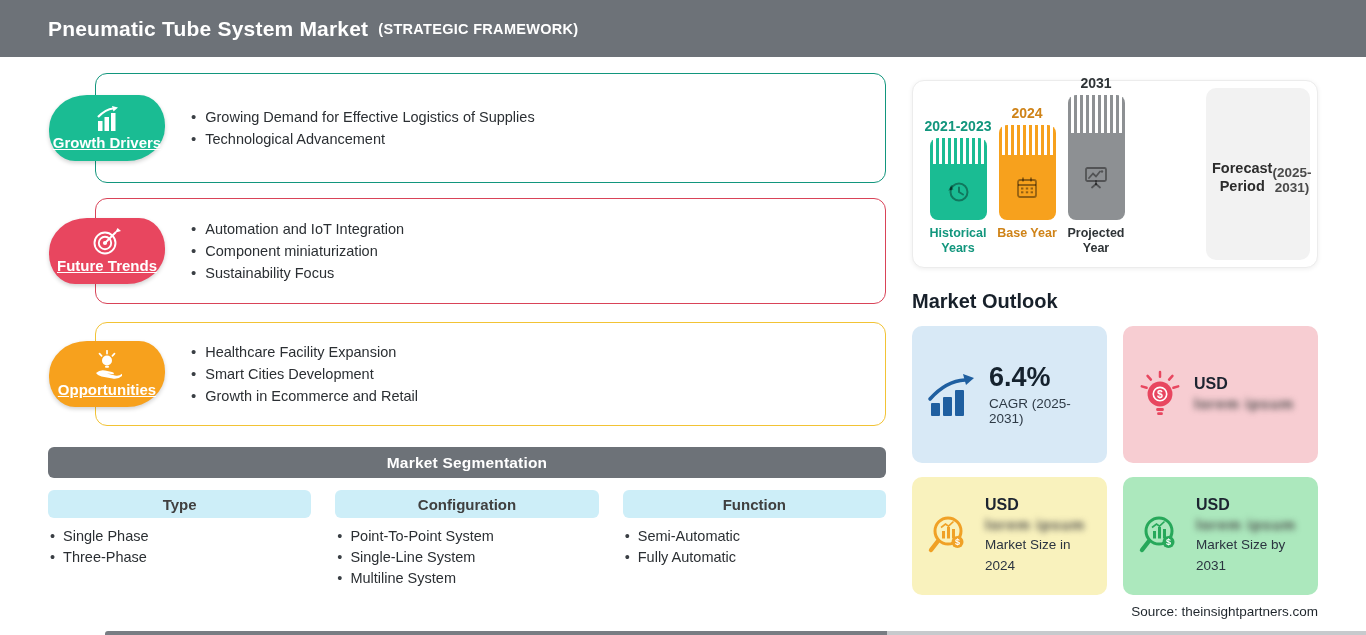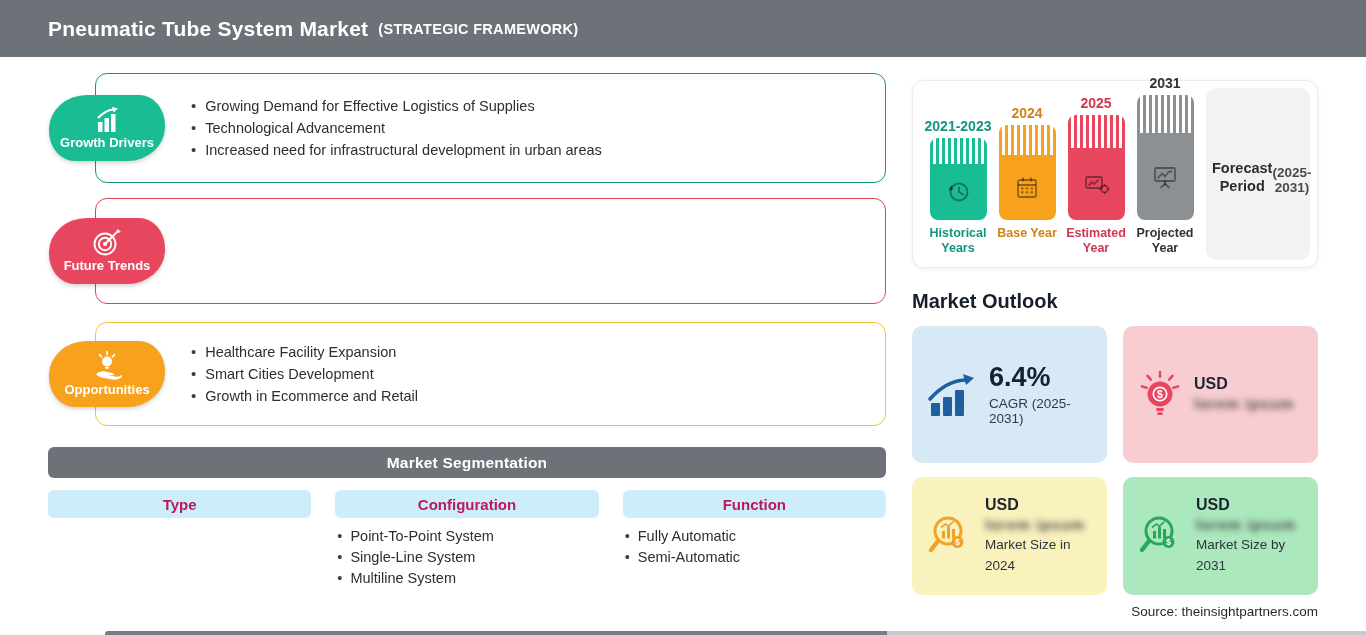--- a/index.html
+++ b/index.html
@@ -34,32 +34,32 @@
     display:flex;flex-direction:column;justify-content:center;}
   .box-drivers{height:110px;border:1.6px solid var(--c-teal_dark);margin-bottom:15px;}
   .box-trends{height:106px;border:1.6px solid var(--c-red_border);margin-bottom:18px;}
   .box-opps{height:104px;border:1.6px solid var(--c-yellow_border);margin-bottom:21px;}
   .badge{position:absolute;left:-47px;top:50%;transform:translateY(-50%);width:116px;height:66px;
     border-radius:38px 26px 38px 26px / 34px 30px 34px 30px;display:flex;flex-direction:column;
     align-items:center;justify-content:center;gap:1px;box-shadow:0 2px 4px rgba(0,0,0,.18);}
   .badge-drivers{background:var(--c-teal);}
   .badge-trends{background:var(--c-red);text-align:center;}
   .badge-opps{background:var(--c-orange);}
-  .badge-label{color:#fff;font-size:13px;font-weight:bold;white-space:nowrap;}
+  .badge-label{color:#fff;font-size:15px;font-weight:bold;white-space:nowrap;text-decoration:underline;}
   .bullets{list-style:none;padding-left:95px;}
   .bullets li{font-size:14.5px;color:var(--c-text_dark);line-height:16px;margin:6px 0;display:flex;align-items:baseline;}
   .bullets li::before{content:"•";margin-right:9px;font-size:15px;color:#3a3f44;}
 
   
   .seg-bar{height:31px;background:var(--c-seg_gray);border-radius:6px;display:flex;
     align-items:center;justify-content:center;color:#fff;font-size:15.5px;font-weight:bold;letter-spacing:.2px;}
   .seg-cols{display:flex;gap:24px;margin-top:12px;}
   .seg-col{flex:1;}
   .seg-pill{height:28px;background:var(--c-pill_blue);border-radius:6px;display:flex;align-items:center;
-    justify-content:center;color:#be185d;font-size:15px;font-weight:bold;}
+    justify-content:center;color:#404040;font-size:15px;font-weight:bold;}
   .seg-items{list-style:none;margin-top:8px;padding-left:2px;}
   .seg-items li{font-size:14.5px;color:var(--c-text_dark);line-height:21px;display:flex;align-items:baseline;}
   .seg-items li::before{content:"•";margin-right:8px;color:#3a3f44;}
 
   
   .right-col{position:absolute;left:912px;top:80px;width:406px;}
   .timeline-card{height:188px;background:#fff;border:1px solid #ececec;border-radius:12px;
     box-shadow:0 1px 5px rgba(0,0,0,.07);display:flex;padding:7px;}
   .bars-row{flex:1;display:flex;align-items:flex-end;gap:9px;padding:0 6px 2px 8px;}
   .bar-col{display:flex;flex-direction:column;align-items:center;justify-content:flex-end;width:60px;}
@@ -131,35 +131,39 @@
           <rect x="14.5" y="11" width="4.5" height="14" fill="#fff"></rect>
           <rect x="21" y="7" width="4.5" height="18" fill="#fff"></rect>
           <path d="M8 11 Q16 3 23 2.5" stroke="#fff" stroke-width="2.2" fill="none"></path>
           <path d="M22 0 L28 1.5 L23.5 5.5 Z" fill="#fff"></path>
         </svg>
         <span class="badge-label">Growth Drivers</span>
       </div>
       <ul class="bullets">
         <li>Growing Demand for Effective Logistics of Supplies</li>
         <li>Technological Advancement</li>
-        <li>Increased need for infrastructural development in urban areas</li>
       </ul>
     </div>
 
     <div class="section-box box-trends">
       <div class="badge badge-trends">
         <svg width="32" height="28" viewBox="0 0 32 28">
           <circle cx="14" cy="15" r="10.5" stroke="#fff" stroke-width="1.9" fill="none"></circle>
           <circle cx="14" cy="15" r="6.2" stroke="#fff" stroke-width="1.9" fill="none"></circle>
           <circle cx="14" cy="15" r="2.1" fill="#fff"></circle>
           <line x1="14" y1="15" x2="25" y2="4" stroke="#fff" stroke-width="1.9"></line>
           <path d="M24 4.8 L30 3 L26.5 0 Z" fill="#fff"></path>
         </svg>
         <span class="badge-label">Future Trends</span>
       </div>
+      <ul class="bullets">
+        <li>Automation and IoT Integration</li>
+        <li>Component miniaturization</li>
+        <li>Sustainability Focus</li>
+      </ul>
     </div>
 
     <div class="section-box box-opps">
       <div class="badge badge-opps">
         <svg width="34" height="30" viewBox="0 0 34 30">
           <g stroke="#fff" stroke-width="1.7" stroke-linecap="round">
             <line x1="17" y1="0.8" x2="17" y2="3.6"></line>
             <line x1="9.5" y1="3.6" x2="11.6" y2="5.8"></line>
             <line x1="24.5" y1="3.6" x2="22.4" y2="5.8"></line>
           </g>
@@ -173,34 +177,38 @@
         <li>Healthcare Facility Expansion</li>
         <li>Smart Cities Development</li>
         <li>Growth in Ecommerce and Retail</li>
       </ul>
     </div>
 
     <div class="seg-bar">Market Segmentation</div>
     <div class="seg-cols">
       <div class="seg-col">
         <div class="seg-pill">Type</div>
+        <ul class="seg-items">
+          <li>Single Phase</li>
+          <li>Three-Phase</li>
+        </ul>
       </div>
       <div class="seg-col">
         <div class="seg-pill">Configuration</div>
         <ul class="seg-items">
           <li>Point-To-Point System</li>
           <li>Single-Line System</li>
           <li>Multiline System</li>
         </ul>
       </div>
       <div class="seg-col">
         <div class="seg-pill">Function</div>
         <ul class="seg-items">
+          <li>Semi-Automatic</li>
           <li>Fully Automatic</li>
-          <li>Semi-Automatic</li>
         </ul>
       </div>
     </div>
   </div>
 
   <div class="right-col">
 
     <div class="timeline-card">
       <div class="bars-row">
         <div class="bar-col">
@@ -235,40 +243,20 @@
                   <rect x="9" y="18.3" width="2.4" height="2"></rect>
                     <rect x="13.8" y="18.3" width="2.4" height="2"></rect>
                     <rect x="18.6" y="18.3" width="2.4" height="2"></rect>
                 </g>
               </svg>
             </div>
           </div>
           <span class="bar-caption c-orange">Base Year</span>
         </div>
         <div class="bar-col">
-          <span class="bar-year c-red">2025</span>
-          <div class="bar bar-red b3">
-            <div class="bar-stripes"></div>
-            <div class="bar-body">
-              <svg width="30" height="30" viewBox="0 0 30 30" fill="none" stroke="rgba(0,0,0,.4)" stroke-width="1.8" stroke-linecap="round">
-                <rect x="5" y="8" width="16" height="11" rx="1.5"></rect>
-                <path d="M8 16 l3 -3 2.2 2 4 -4.2"></path>
-                <circle cx="23.5" cy="20" r="3.4"></circle>
-                <g stroke-width="1.4">
-                  <line x1="23.5" y1="15.4" x2="23.5" y2="16.6"></line>
-                    <line x1="23.5" y1="23.4" x2="23.5" y2="24.6"></line>
-                  <line x1="18.9" y1="20" x2="20.1" y2="20"></line>
-                    <line x1="26.9" y1="20" x2="28.1" y2="20"></line>
-                </g>
-              </svg>
-            </div>
-          </div>
-          <span class="bar-caption c-red">Estimated Year</span>
-        </div>
-        <div class="bar-col">
           <span class="bar-year c-dark">2031</span>
           <div class="bar bar-gray b4">
             <div class="bar-stripes"></div>
             <div class="bar-body">
               <svg width="30" height="30" viewBox="0 0 30 30" fill="none" stroke="rgba(0,0,0,.42)" stroke-width="1.8" stroke-linecap="round">
                 <rect x="5" y="6" width="20" height="13" rx="1.5"></rect>
                 <path d="M8 16 l4 -4.5 3 3 4 -5"></path>
                 <circle cx="21" cy="9.5" r="1.2" fill="rgba(0,0,0,.42)" stroke="none"></circle>
                 <line x1="15" y1="19" x2="15" y2="22"></line>
                 <line x1="15" y1="22" x2="11" y2="25.5"></line>

